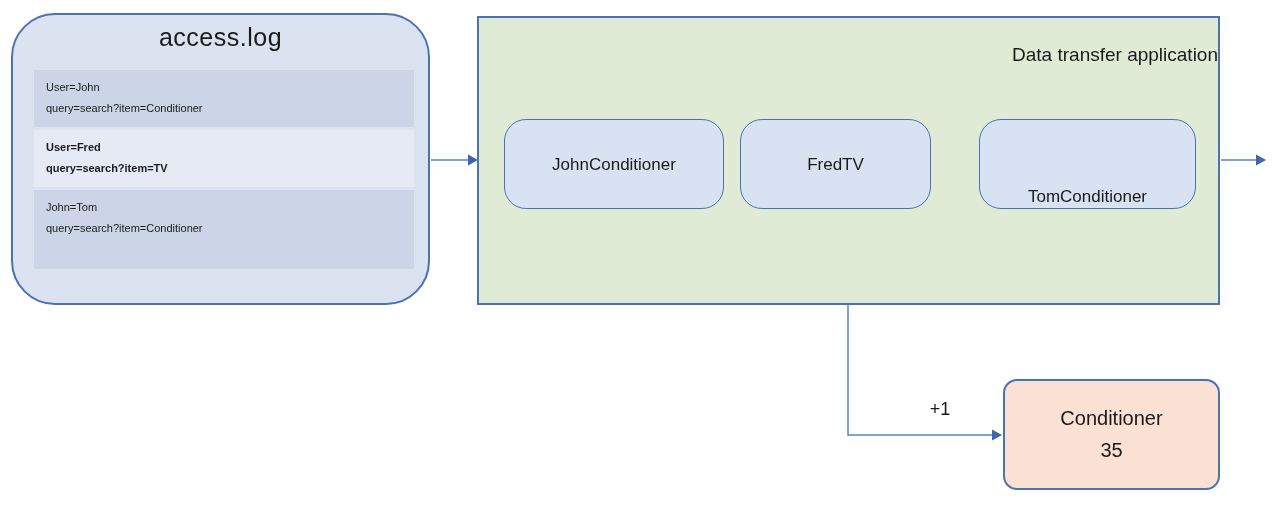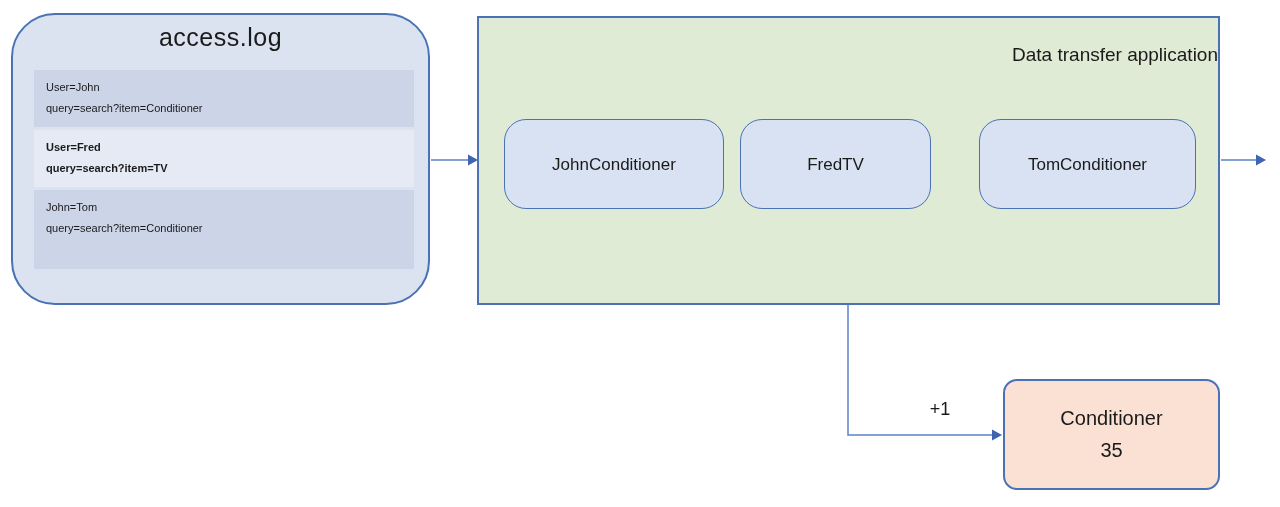--- a/index.html
+++ b/index.html
@@ -86,21 +86,21 @@
     border: 1.5px solid var(--border-blue);
     border-radius: 22px;
     display: flex;
     align-items: center;
     justify-content: center;
     font-size: 17px;
     line-height: 23px;
   }
   .record.r0 { left: 25px;  width: 220px; }
   .record.r1 { left: 261px; width: 191px; }
-  .record.r2 { left: 500px; width: 217px; }
+  .record.r2 { left: 500px; width: 217px; align-items: flex-end; }
 
   
   .plus-label {
     position: absolute;
     left: 910px; top: 399px;
     width: 60px;
     text-align: center;
     font-size: 18px;
   }
 

